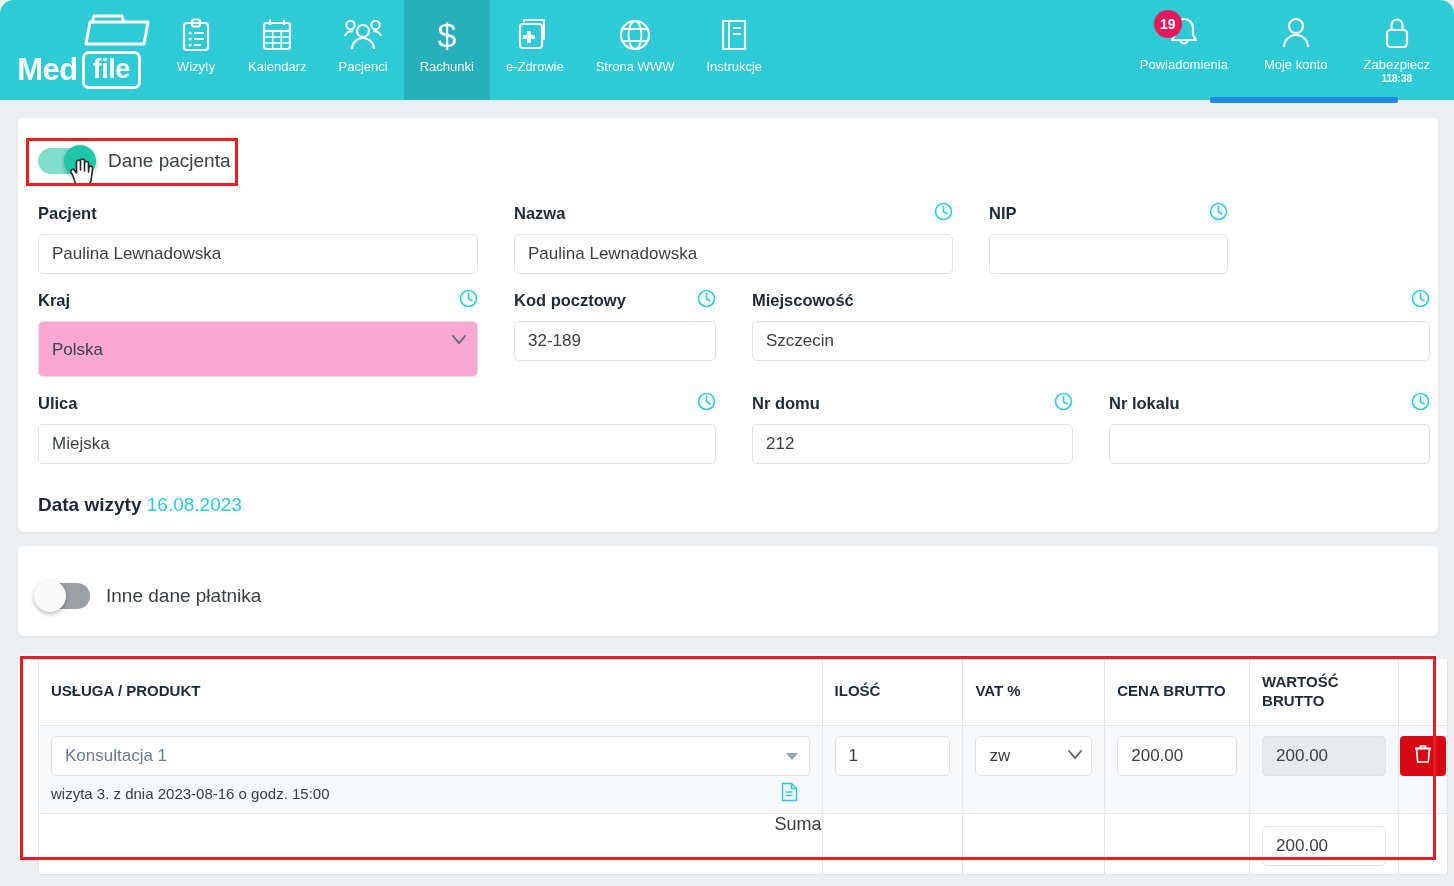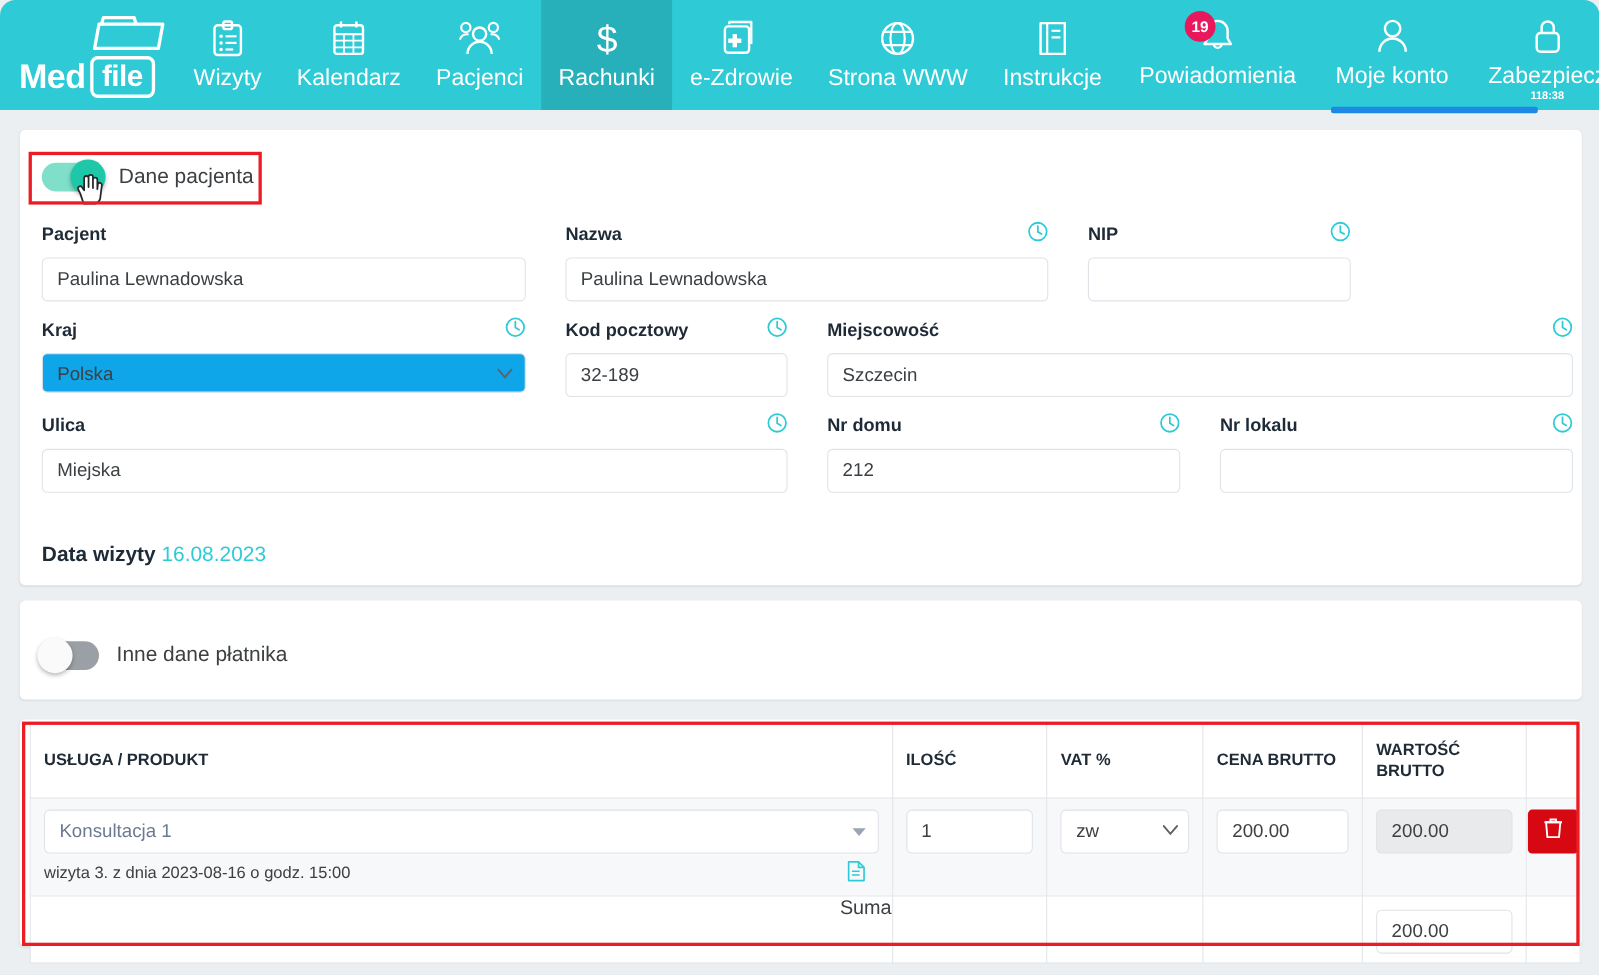--- a/index.html
+++ b/index.html
@@ -38,21 +38,21 @@
   }
 
   .navitems { display: flex; align-items: stretch; height: 100px; }
   .navitem {
     display: flex; flex-direction: column; align-items: center; justify-content: flex-start;
     padding: 15px 16px 0 16px; color: #ffffff; cursor: pointer;
     min-width: 72px; height: 100px;
   }
   .navitem.active { background: #27b0ba; }
   .navitem .ic { height: 40px; display: flex; align-items: center; justify-content: center; }
-  .navitem .lbl { font-size: 21px; margin-top: 4px; white-space: nowrap; }
+  .navitem .lbl { font-size: 13px; margin-top: 4px; white-space: nowrap; }
 
   .navright { margin-left: auto; display: flex; align-items: stretch; height: 100px; padding-right: 6px;}
   .navright .navitem { padding: 13px 18px 0 18px; }
   .badge {
     position: absolute; top: 10px; left: 50%; margin-left: -30px;
     background: #e8185d; color: #fff; border-radius: 50%;
     width: 28px; height: 28px; font-size: 14px; font-weight: bold;
     display: flex; align-items: center; justify-content: center;
   }
   .bell-wrap { position: relative; }
@@ -101,34 +101,34 @@
   .flabel { font-size: 16.5px; font-weight: bold; color: #1f2a37; }
   .clock-ic { margin-left: 10px; flex-shrink: 0; }
   .finput {
     height: 40px; border: 1px solid #dfe3e8; border-radius: 5px; background: #fff;
     font-size: 17px; color: #3c4043; padding: 0 13px; margin-top: 8px;
     font-family: "Liberation Sans", sans-serif; outline: none; width: 100%;
   }
   .finput::placeholder { color: #b9bfc6; }
   .fselect-wrap { position: relative; margin-top: 8px; }
   .fselect {
-    height: 36px; border: 1px solid #dfe3e8; border-radius: 5px; background: #0ea5e9;
+    height: 56px; border: 1px solid #dfe3e8; border-radius: 5px; background: #f9a8d4;
     font-size: 17px; color: #3c4043; padding: 0 34px 0 13px; width: 100%;
     appearance: none; -webkit-appearance: none; outline: none;
     font-family: "Liberation Sans", sans-serif;
   }
   .chev { position: absolute; right: 12px; top: 14px; pointer-events: none; }
 
   .data-wizyty {
     position: absolute; left: 38px; top: 494px; font-size: 19px; font-weight: bold; color: #1f2a37;
   }
   .data-wizyty .dval { color: #2ecbd6; font-weight: normal; }
 
   
-  .itable { position: absolute; left: 27px; top: 659px; width: 1410px; border-collapse: collapse; }
+  .itable { position: absolute; left: 38px; top: 659px; width: 1410px; border-collapse: collapse; }
   .itable th {
     text-align: left; font-size: 15px; font-weight: bold; color: #1f2a37;
     padding: 12px 12px; border: 1px solid #e4e7ea; border-top: none;
     background: #fff; vertical-align: middle; height: 66px; line-height: 1.25;
   }
   .itable td {
     border: 1px solid #e4e7ea; padding: 0; background: #f7f8f9; vertical-align: top;
   }
   .itable td.plain { background: #fff; }
   .cell-pad { padding: 10px 12px 8px 12px; }

